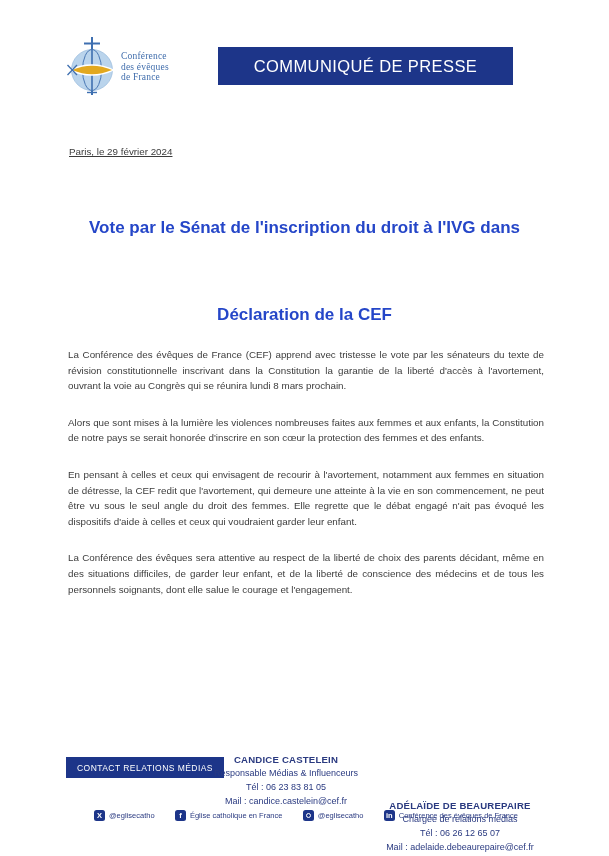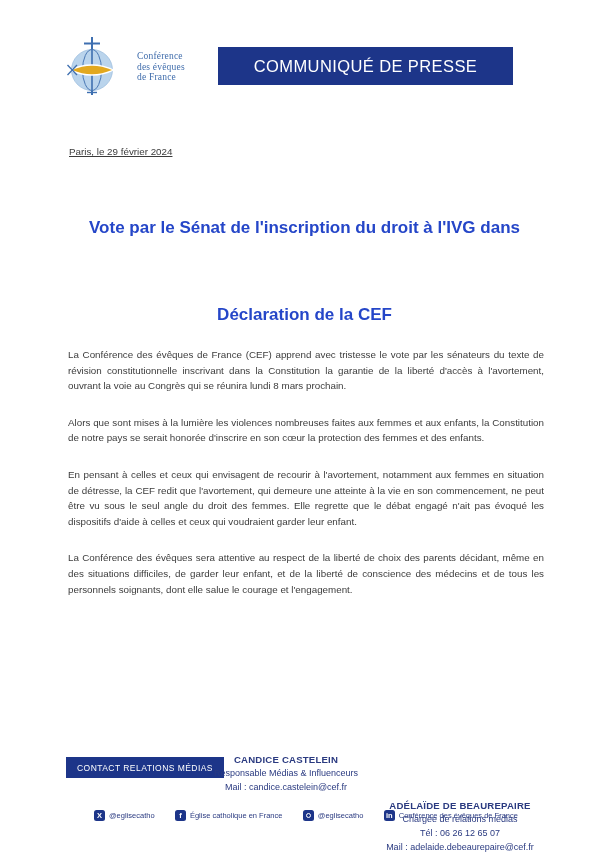--- a/index.html
+++ b/index.html
@@ -3,21 +3,21 @@
 <meta charset="utf-8">
 <style>
   * { margin:0; padding:0; box-sizing:border-box; }
   html,body { background:#e8e8e8; }
   .page {
     position:relative; width:609px; height:856px; margin:0 auto;
     background:#ffffff; overflow:hidden;
     font-family:"Liberation Sans", sans-serif; color:#3d3d3d;
   }
   
-  .logo { position:absolute; left:66px; top:36px; display:flex; align-items:center; gap:19px; }
+  .logo { position:absolute; left:66px; top:36px; display:flex; align-items:center; gap:3px; }
   .logo svg { width:52px; height:62px; display:block; }
   .org-name { font-family:"Liberation Serif", serif; color:#3f6cab; font-size:9.5px; line-height:10.8px; letter-spacing:0.2px; }
   .banner {
     position:absolute; left:218px; top:47px; width:295px; height:38px;
     background:#1d3589; color:#ffffff; display:flex; align-items:center; justify-content:center;
     font-weight:normal; font-size:16.5px; letter-spacing:0.4px; white-space:nowrap;
   }
   .dateline { position:absolute; left:69px; top:146px; font-size:9.8px; color:#3c3c3c;text-decoration:underline; }
   
   .title {
@@ -95,20 +95,21 @@
     <p>Alors que sont mises à la lumière les violences nombreuses faites aux femmes et aux enfants, la Constitution de notre pays se serait honorée d'inscrire en son cœur la protection des femmes et des enfants.</p>
     <p>En pensant à celles et ceux qui envisagent de recourir à l'avortement, notamment aux femmes en situation de détresse, la CEF redit que l'avortement, qui demeure une atteinte à la vie en son commencement, ne peut être vu sous le seul angle du droit des femmes. Elle regrette que le débat engagé n'ait pas évoqué les dispositifs d'aide à celles et ceux qui voudraient garder leur enfant.</p>
     <p>La Conférence des évêques sera attentive au respect de la liberté de choix des parents décidant, même en des situations difficiles, de garder leur enfant, et de la liberté de conscience des médecins et de tous les personnels soignants, dont elle salue le courage et l'engagement.</p>
   </div>
 
   <div class="contact-badge">CONTACT RELATIONS MÉDIAS</div>
 
   <div class="contact-card c1">
     <div class="name">CANDICE CASTELEIN</div>
     <div class="line">Responsable Médias &amp; Influenceurs</div>
+    <div class="line">Tél : 06 23 83 81 05</div>
     <div class="line">Mail : candice.castelein@cef.fr</div>
   </div>
 
   <div class="contact-card c2">
     <div class="name">ADÉLAÏDE DE BEAUREPAIRE</div>
     <div class="line">Chargée de relations médias</div>
     <div class="line">Tél : 06 26 12 65 07</div>
     <div class="line">Mail : adelaide.debeaurepaire@cef.fr</div>
   </div>
 

